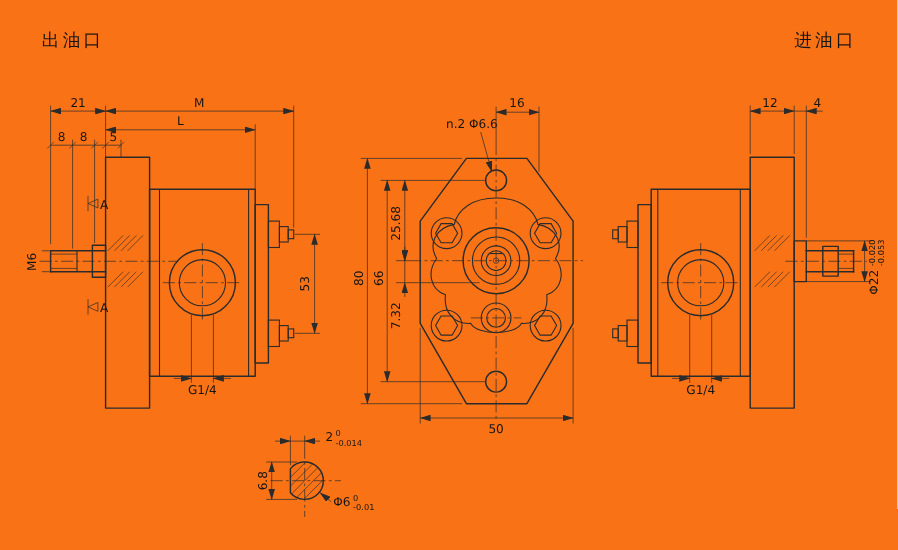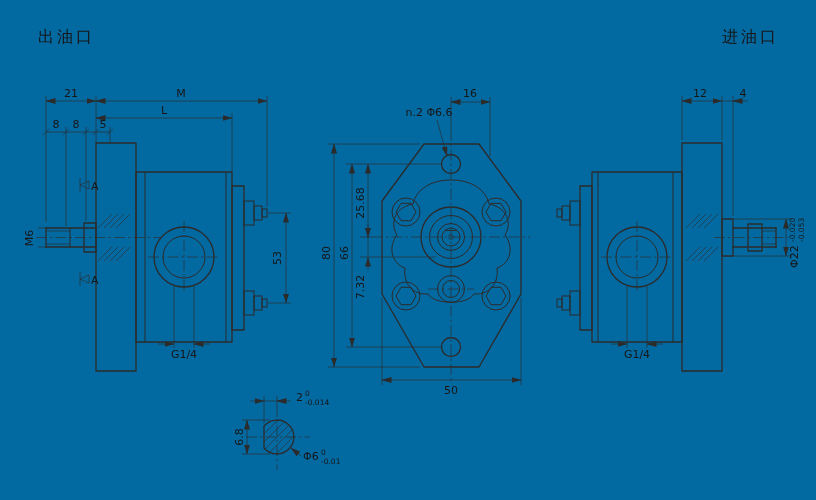--- a/index.html
+++ b/index.html
@@ -1,16 +1,16 @@
 <!DOCTYPE html>
 <html><head>
 <meta charset="utf-8">
 <style>
   html,body{margin:0;padding:0;background:#fff;}
-  #stage{position:relative;width:816px;height:500px;background:#0369a1;overflow:hidden;}
+  #stage{position:relative;width:816px;height:500px;background:#f97316;overflow:hidden;}
   svg{position:absolute;left:0;top:0;}
   .ln{stroke:#2b2b2b;stroke-width:1.3;fill:none;stroke-linejoin:round;stroke-linecap:square;}
   .md{stroke:#2b2b2b;stroke-width:1;fill:none;}
   .tn{stroke:#2b2b2b;stroke-width:0.65;fill:none;}
   .cl{stroke:#2b2b2b;stroke-width:0.65;fill:none;stroke-dasharray:11 3 2.5 3;}
   .hatch{stroke:#2b2b2b;stroke-width:0.6;}
   text{font-family:"DejaVu Sans","Liberation Sans",sans-serif;fill:#161616;}
   .dim{font-size:11px;}
   .sm{font-size:7.5px;}
   .cn{font-size:16px;letter-spacing:3px;}

